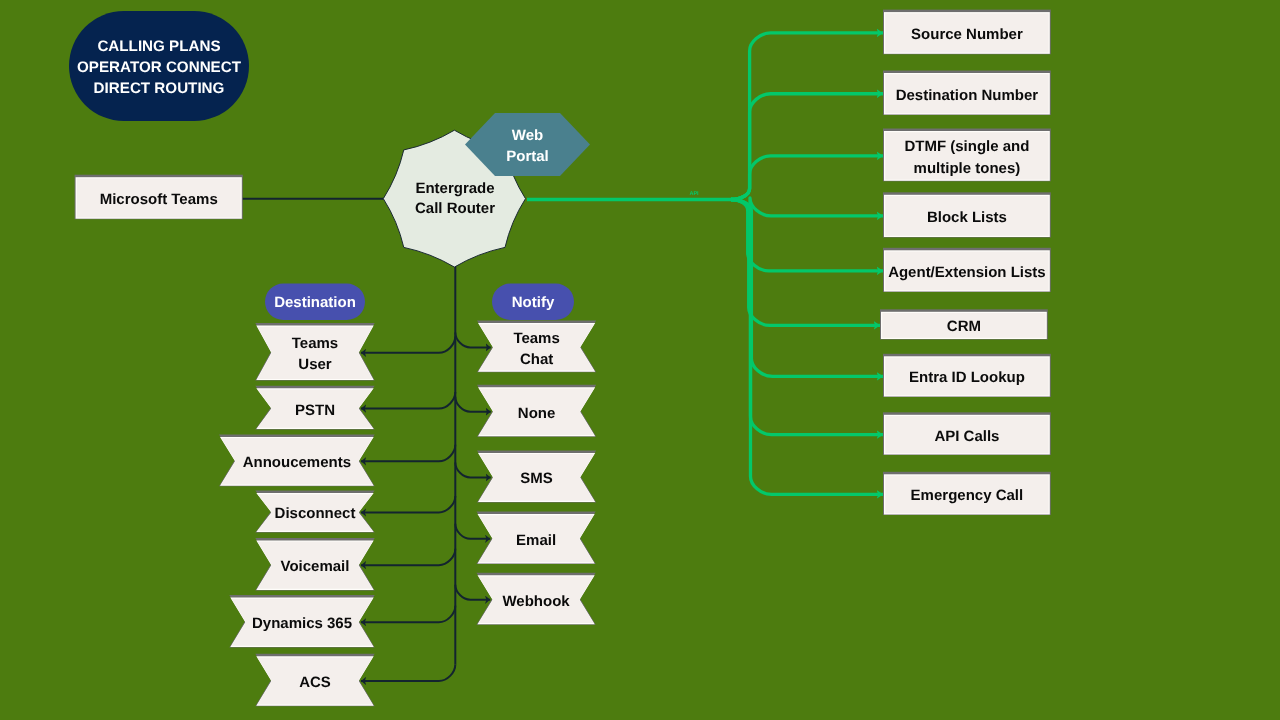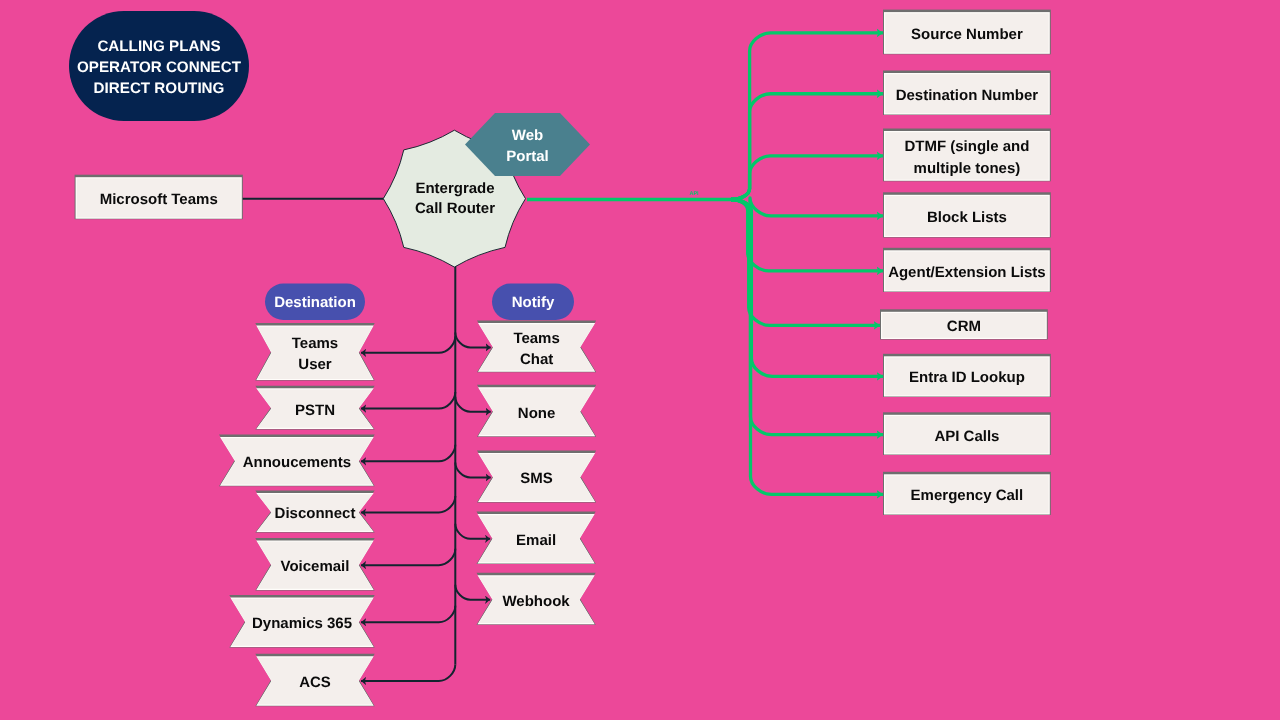--- a/index.html
+++ b/index.html
@@ -1,17 +1,17 @@
 <!DOCTYPE html>
 <html><head>
 <meta charset="utf-8">
 <title>Entergrade Call Router</title>
 <style>
   html,body{margin:0;padding:0;background:#000;}
-  #stage{position:relative;width:1280px;height:720px;background:#ec4899;overflow:hidden;}
+  #stage{position:relative;width:1280px;height:720px;background:#4d7c0f;overflow:hidden;}
   svg{display:block;shape-rendering:geometricPrecision;}
   text{font-family:"Liberation Sans",sans-serif;font-weight:bold;
        text-rendering:geometricPrecision;
        -webkit-font-smoothing:antialiased;}
   #stage{-webkit-font-smoothing:antialiased;}
 </style>
 </head>
 <body>
 
 <div id="stage">

